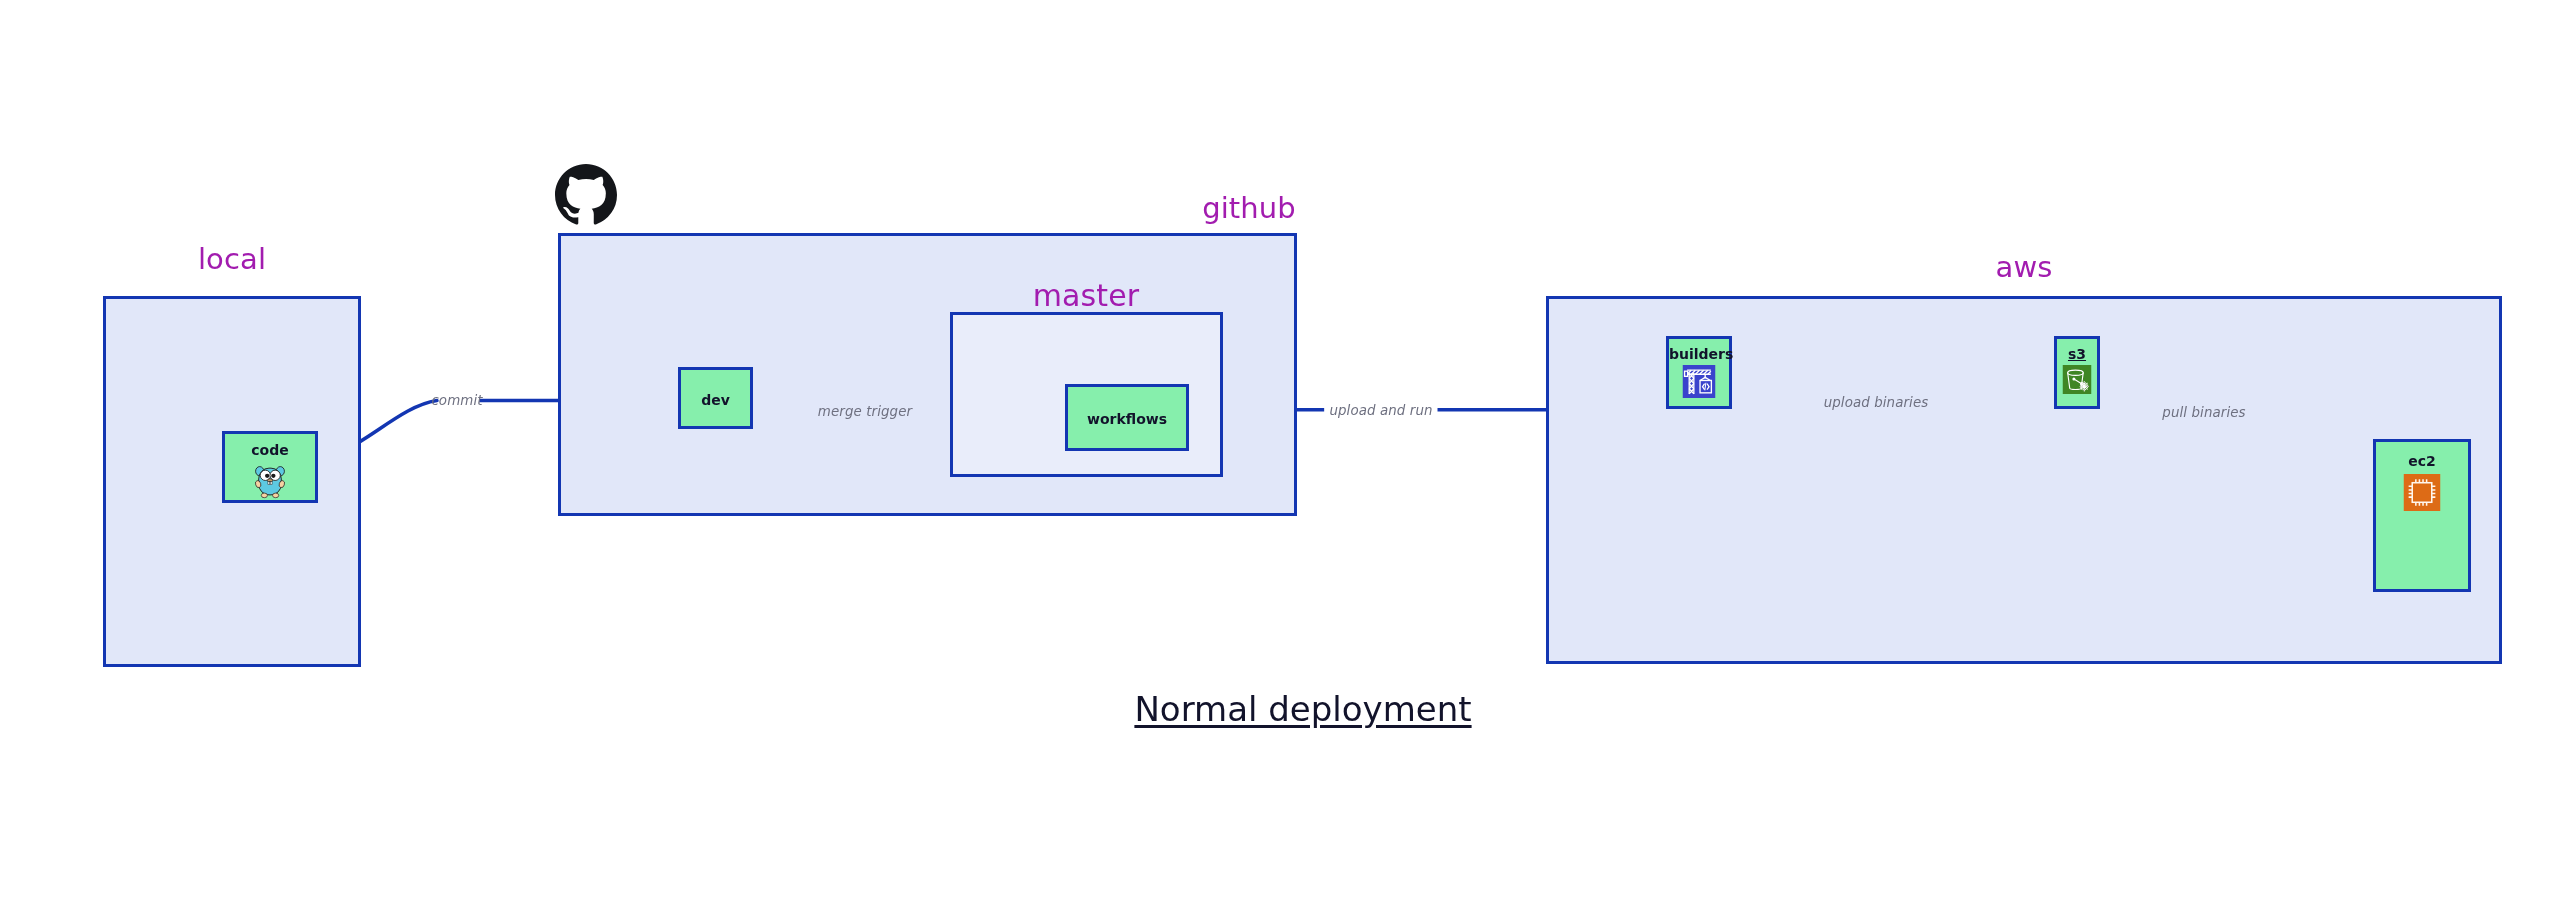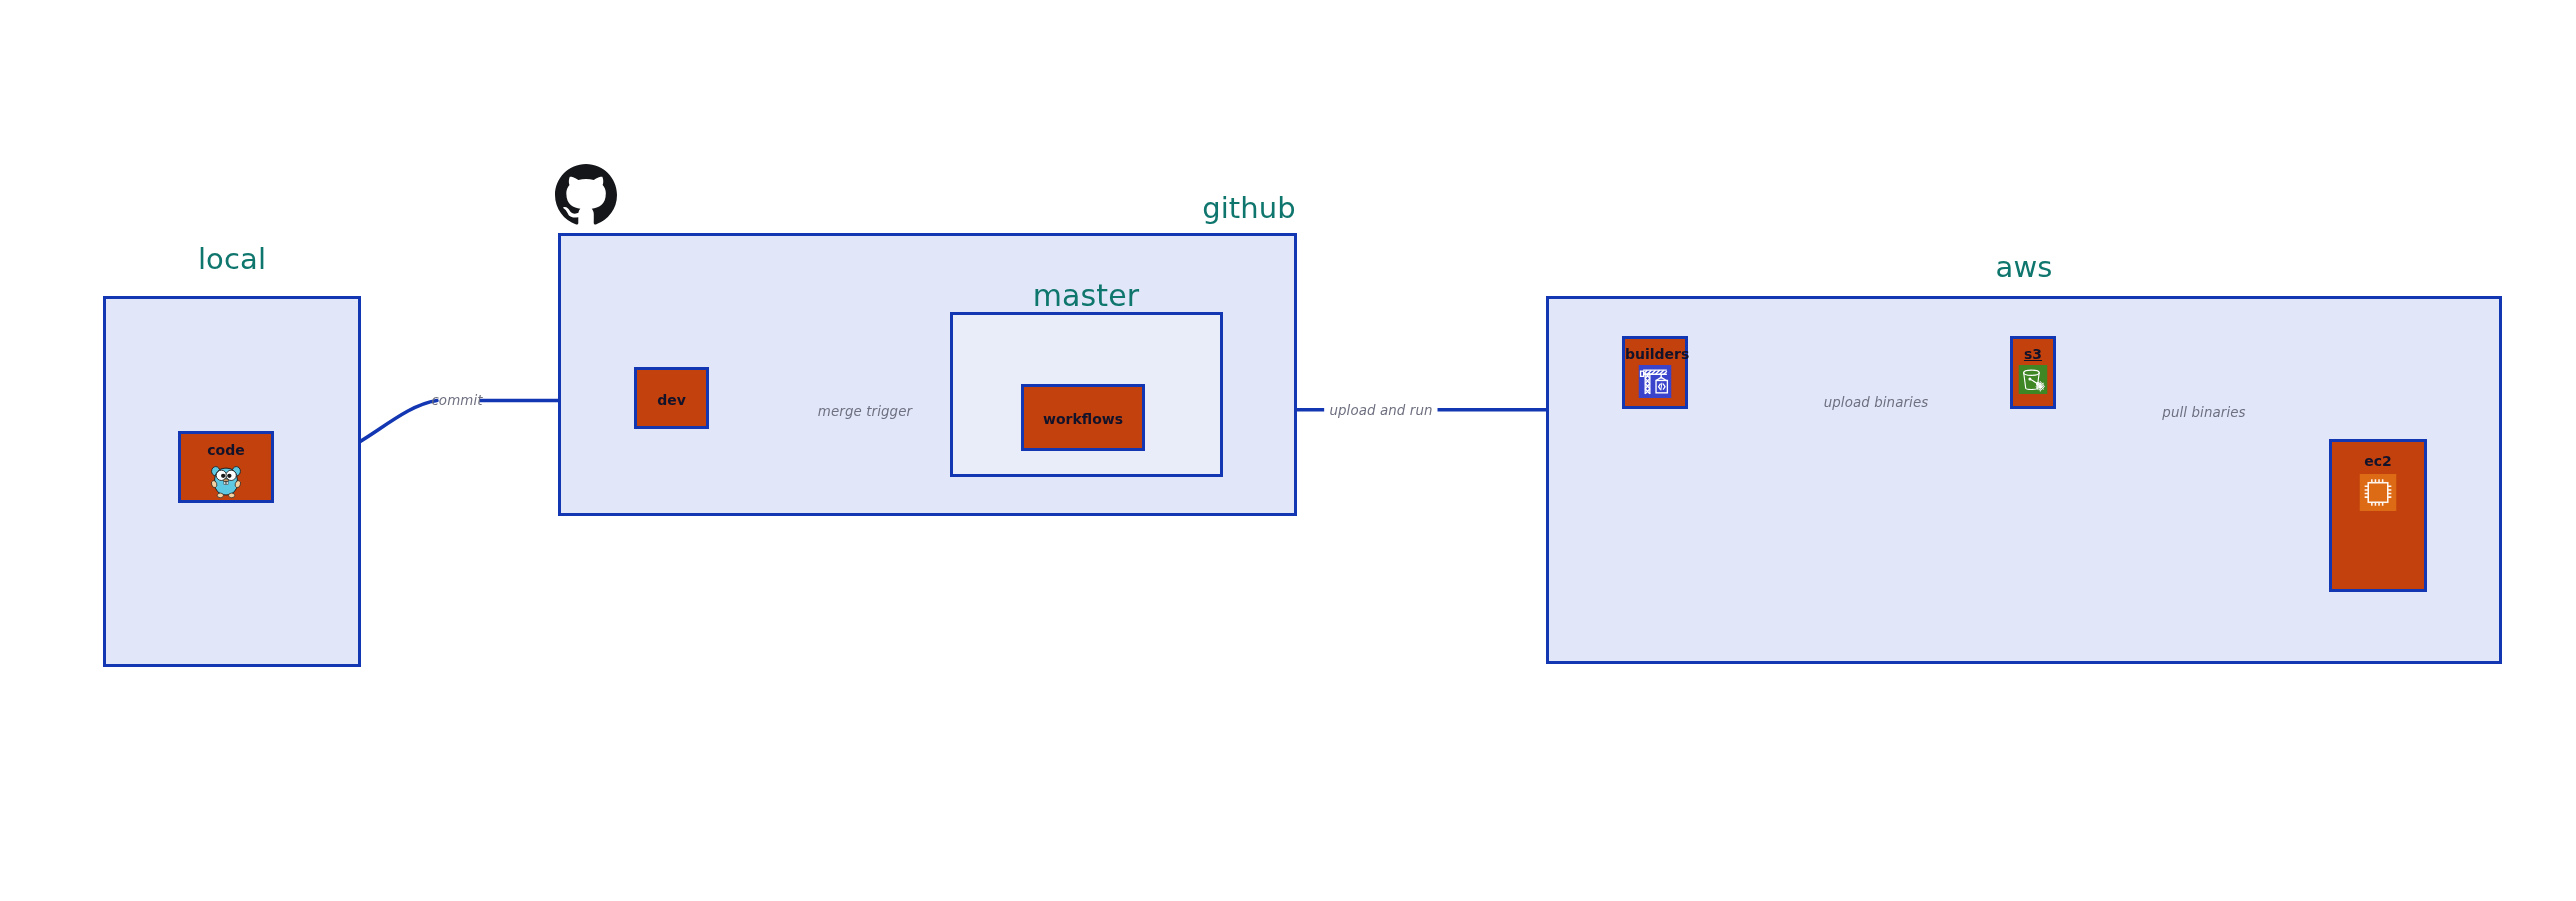--- a/index.html
+++ b/index.html
@@ -27,43 +27,44 @@
 
   
   .group-box {
     position: absolute;
     background: #E1E7F9;
     border: 3.6px solid #1336B2;
     box-sizing: border-box;
   }
   .group-label {
     position: absolute;
-    color: #0f766e;
+    color: #a21caf;
     font-size: 29px;
     font-weight: 400;
     letter-spacing: 0.1px;
     white-space: nowrap;
     text-align: center;
     transform: translateX(-50%);
   }
 
   
   .sub-box {
     position: absolute;
     background: #E9EDFA;
     border: 3.1px solid #1336B2;
     box-sizing: border-box;
   }
 
   
   .node-box {
     position: absolute;
-    background: #c2410c;
+    background: #86efac;
     border: 3.1px solid #1336B2;
     box-sizing: border-box;
+    margin-left: 44px;
   }
   .node-label {
     position: absolute;
     left: 0;
     right: 0;
     color: #12132B;
     font-size: 14px;
     font-weight: 700;
     text-align: center;
     white-space: nowrap;
@@ -287,15 +288,16 @@
       </g>
     </svg>
   </div>
 
   <div class="edge-label" style="left:457px; top:400px;">commit</div>
   <div class="edge-label" style="left:865px; top:411px;">merge trigger</div>
   <div class="edge-label" style="left:1381px; top:410px;">upload and run</div>
   <div class="edge-label" style="left:1876px; top:402px;">upload binaries</div>
   <div class="edge-label" style="left:2204px; top:412px;">pull binaries</div>
 
+  <div id="diagram-title">Normal deployment</div>
 
 </div>
 
 
 </body></html>

